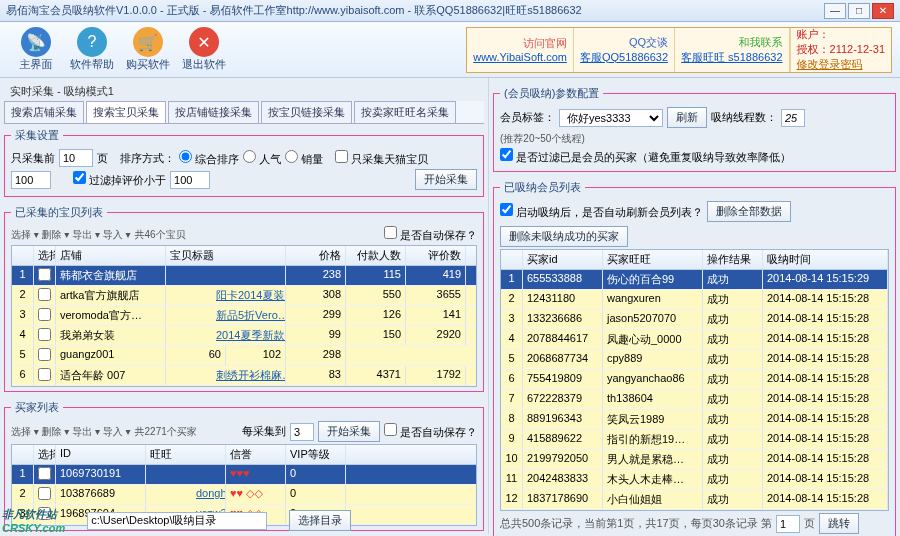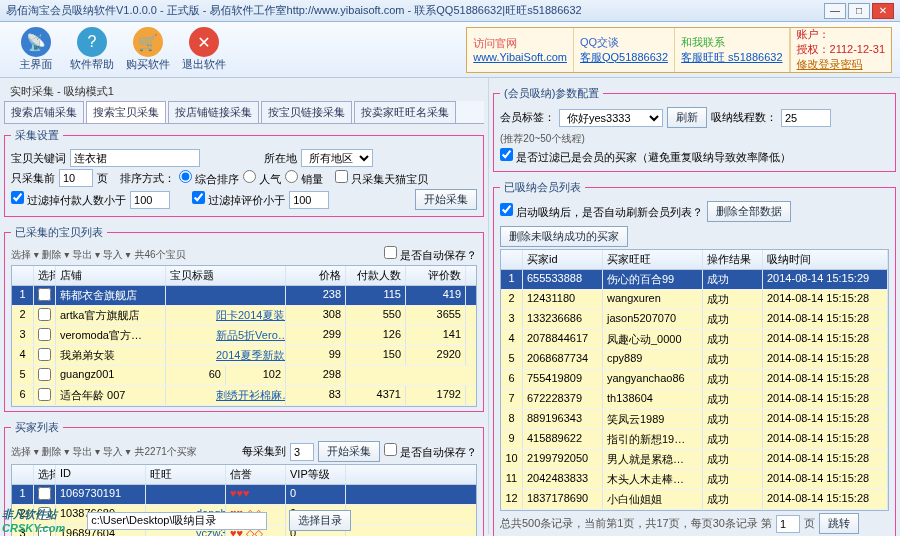--- a/index.html
+++ b/index.html
@@ -7,21 +7,21 @@
 .titlebar { background: linear-gradient(#eaf2fb,#d7e6f7); height: 22px; display: flex; align-items: center; padding: 0 6px; border-bottom: 1px solid #9db7d6; }
 .titlebar .title { color: #2a4a7a; flex: 1; }
 .tb-btn { width: 22px; height: 16px; display: inline-flex; align-items: center; justify-content: center; margin-left: 2px; border: 1px solid #8aa6c7; background: #f3f7fc; font-size: 10px; color: #333; }
 .tb-btn.close { background: #e24a3b; color: #fff; border-color: #b33; }
 .toolbar { height: 56px; background: linear-gradient(#f7fbff,#e4eefb); display: flex; align-items: center; padding: 2px 8px; border-bottom: 1px solid #b9c9dc; }
 .tool-item { display: flex; flex-direction: column; align-items: center; width: 56px; color: #2a4a7a; }
 .tool-icon { width: 30px; height: 30px; border-radius: 50%; display: flex; align-items: center; justify-content: center; color: #fff; font-size: 16px; }
 .ic-blue{background:#3a7ed0}.ic-blue2{background:#3a9ed0}.ic-orange{background:#f2a33a}.ic-red{background:#e24a3b}
 .acct-box { margin-left: auto; display: flex; gap: 0; border: 1px solid #d9a94f; background: #fff8e6; height: 46px; }
 .acct-col { padding: 2px 6px; display: flex; flex-direction: column; justify-content: center; font-size: 10px; }
-.acct-col.links { border-right: 1px solid #e7d29a; align-items: flex-start; }
+.acct-col.links { border-right: 1px solid #e7d29a; align-items: flex-end; }
 .acct-link { color: #0a58ca; text-decoration: underline; }
 .acct-a { color: #c22; }
 .redbar { background:#d33; height:6px; width:46px; border-radius:2px; }
 .main { display: flex; height: 456px; }
 .left { width: 530px; padding: 4px; display: flex; flex-direction: column; }
 .right { flex: 1; padding: 4px; display: flex; flex-direction: column; border-left: 1px solid #c9d6e6; }
 .panel-title { color: #333; padding: 2px 6px; }
 .tabs { display: flex; background: #f1f6fc; border-bottom: 1px solid #aac; }
 .tab { padding: 3px 6px; border: 1px solid #aac; border-bottom: none; margin-right: 2px; background: #ecf3fb; color: #335; }
 .tab.active { background: #fff; }
@@ -101,37 +101,30 @@
       <div class="tab">搜索店铺采集</div>
       <div class="tab active">搜索宝贝采集</div>
       <div class="tab">按店铺链接采集</div>
       <div class="tab">按宝贝链接采集</div>
       <div class="tab">按卖家旺旺名采集</div>
     </div>
 
     <fieldset>
       <legend>采集设置</legend>
       <div class="row">
-        <span>宝贝关键词</span>
-        <input type="text" style="width: 130px;" value="连衣裙">
-        <span style="margin-left:60px">所在地</span>
-        <select><option>所有地区</option></select>
-      </div>
-      <div class="row">
         <span>只采集前</span>
         <input type="text" style="width: 34px;" value="10">
         <span>页</span>
         <span style="margin-left:8px">排序方式：</span>
         <label><input type="radio" checked="" style=""> <span>综合排序</span></label>
         <label><input type="radio" style=""> <span>人气</span></label>
         <label><input type="radio" style=""> <span>销量</span></label>
         <label style="margin-left:8px"><input type="checkbox" style=""> <span>只采集天猫宝贝</span></label>
       </div>
       <div class="row">
-        <label><input type="checkbox" checked="" style=""> <span>过滤掉付款人数小于</span></label>
         <input type="text" style="width: 40px;" value="100">
         <label style="margin-left:18px"><input type="checkbox" checked="" style=""> <span>过滤掉评价小于</span></label>
         <input type="text" style="width: 40px;" value="100">
         <button class="btn" style="margin-left:auto">开始采集</button>
       </div>
     </fieldset>
 
     <fieldset style="flex:1">
       <legend>已采集的宝贝列表</legend>
       <div class="row">
@@ -253,21 +246,21 @@
   </div>
 
   <div class="right">
     <fieldset>
       <legend>(会员吸纳)参数配置</legend>
       <div class="row">
         <span>会员标签：</span>
         <select style="width:104px"><option>你好yes3333</option></select>
         <button class="btn">刷新</button>
         <span>吸纳线程数：</span>
-        <input type="text" style="width: 50px;" value="25">
+        <input type="text" style="width: 24px; font-style: italic;" value="25">
         <span class="small">(推荐20~50个线程)</span>
       </div>
       <div class="row">
           <label><input type="checkbox" checked="" style=""> <span>是否过滤已是会员的买家（避免重复吸纳导致效率降低）</span></label>
         </div>
     </fieldset>
 
     <fieldset style="flex:1;display:flex;flex-direction:column">
       <legend>已吸纳会员列表</legend>
       <div class="row">

